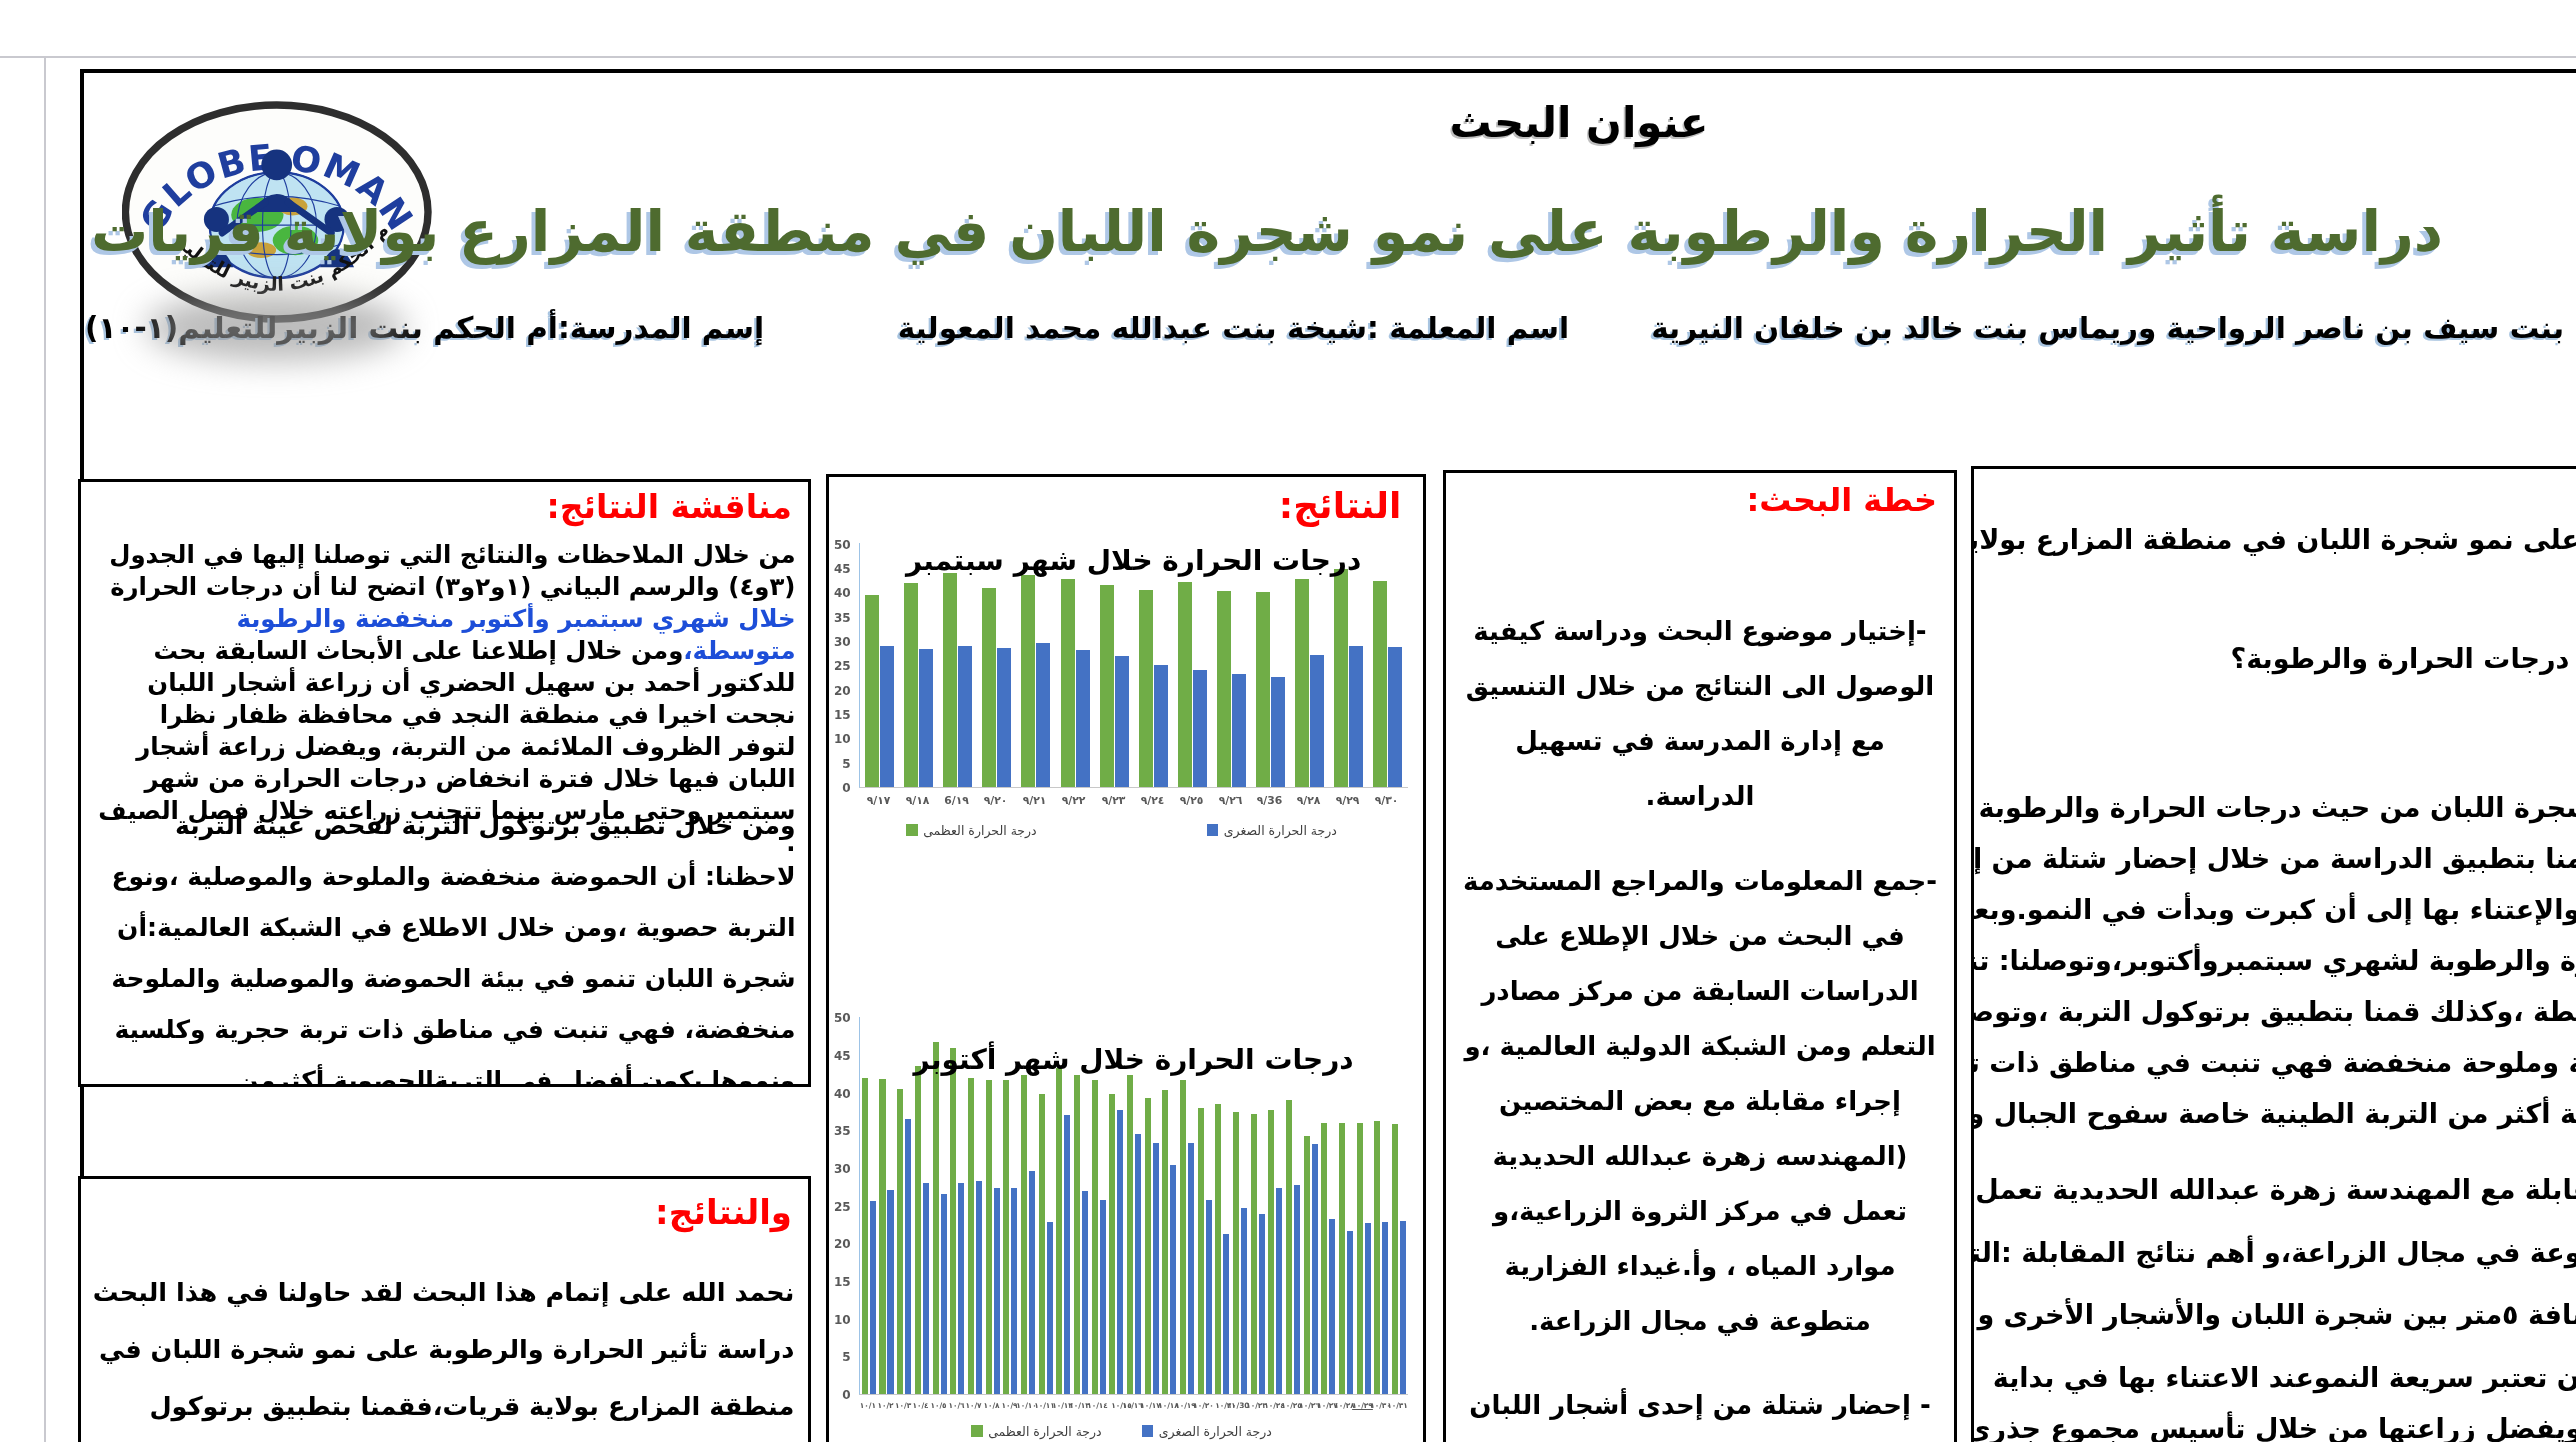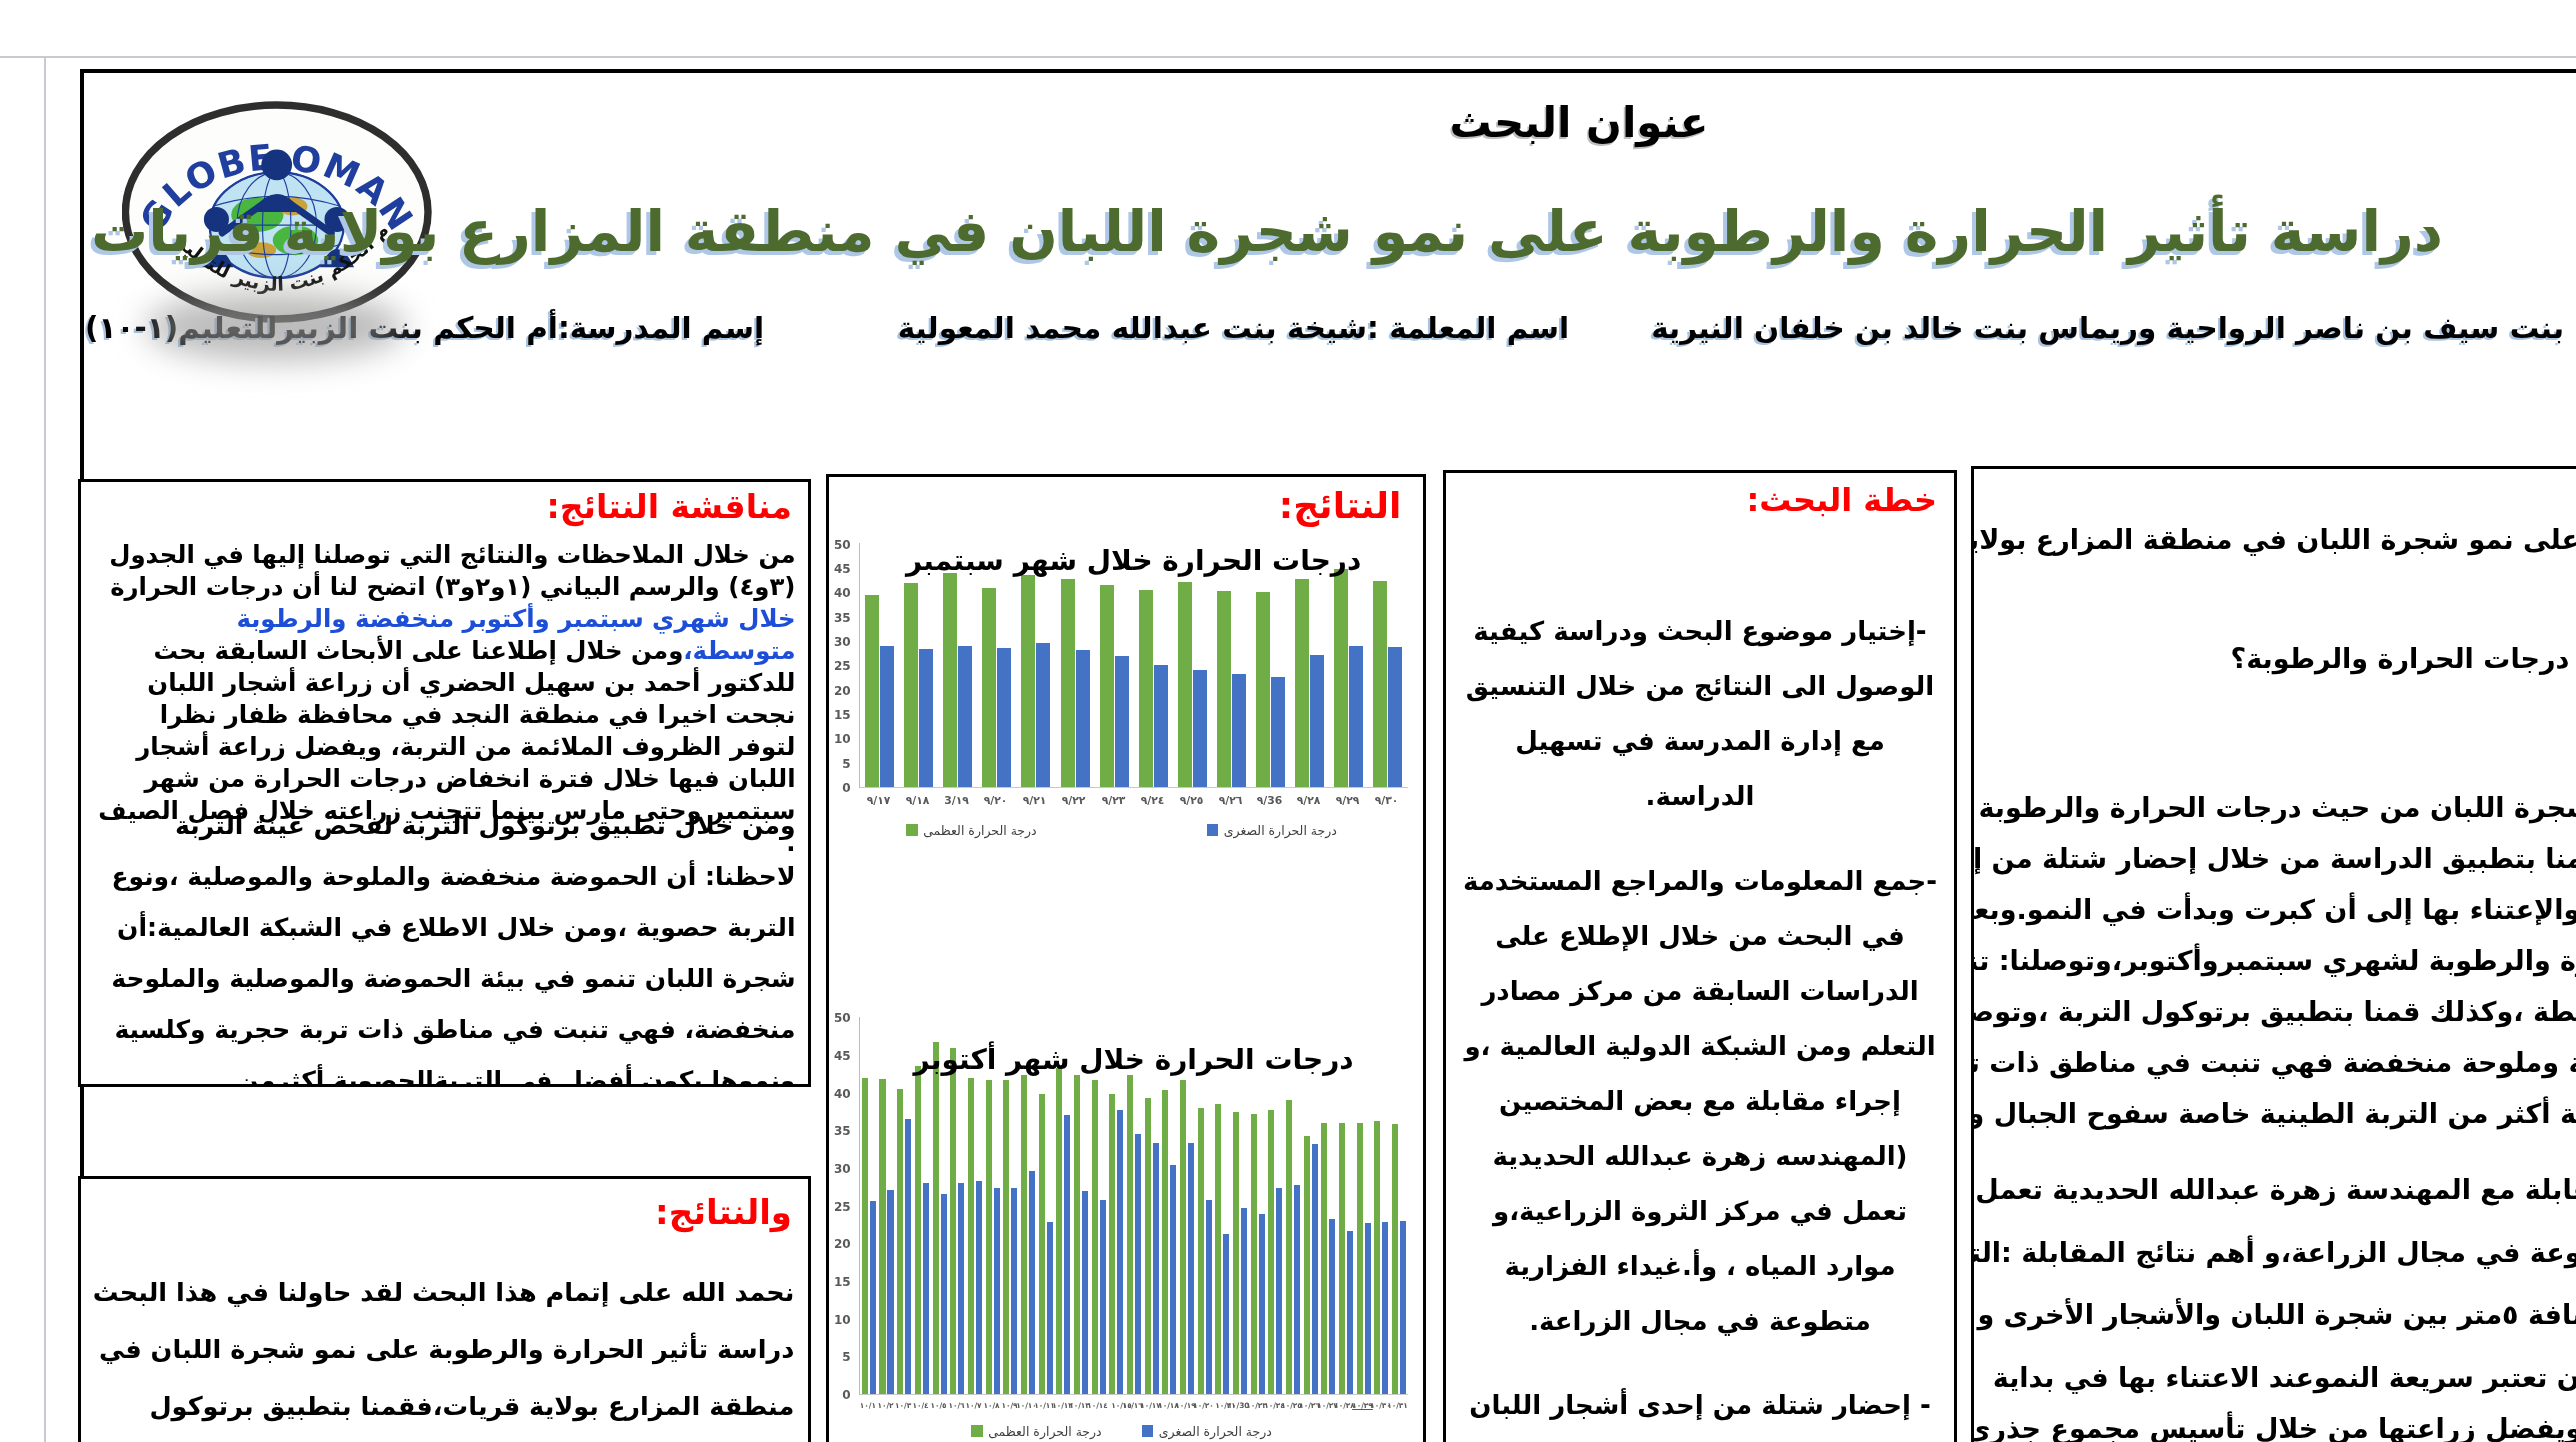--- a/index.html
+++ b/index.html
@@ -202,21 +202,21 @@
         <div class="bar" style="width: 14px; height: 141px; background: rgb(68, 114, 196);"></div>
       </div>
       <div class="group" style="left: 508px; width: 39px;">
         <div class="bar" style="width: 14px; height: 206px; background: rgb(112, 173, 71);"></div>
         <div class="bar" style="width: 14px; height: 140px; background: rgb(68, 114, 196);"></div>
       </div>
     </div>
   <div class="xlabels">
       <div class="xlab" style="left: -39px; width: 117px;">٩/١٧</div>
       <div class="xlab" style="left: 0px; width: 117px;">٩/١٨</div>
-      <div class="xlab" style="left: 39px; width: 117px;">3/١٩</div>
+      <div class="xlab" style="left: 39px; width: 117px;">6/١٩</div>
       <div class="xlab" style="left: 78px; width: 117px;">٩/٢٠</div>
       <div class="xlab" style="left: 117px; width: 117px;">٩/٢١</div>
       <div class="xlab" style="left: 156px; width: 117px;">٩/٢٢</div>
       <div class="xlab" style="left: 196px; width: 117px;">٩/٢٣</div>
       <div class="xlab" style="left: 235px; width: 117px;">٩/٢٤</div>
       <div class="xlab" style="left: 274px; width: 117px;">٩/٢٥</div>
       <div class="xlab" style="left: 313px; width: 117px;">٩/٢٦</div>
       <div class="xlab" style="left: 352px; width: 117px;">٩/36</div>
       <div class="xlab" style="left: 391px; width: 117px;">٩/٢٨</div>
       <div class="xlab" style="left: 430px; width: 117px;">٩/٢٩</div>

